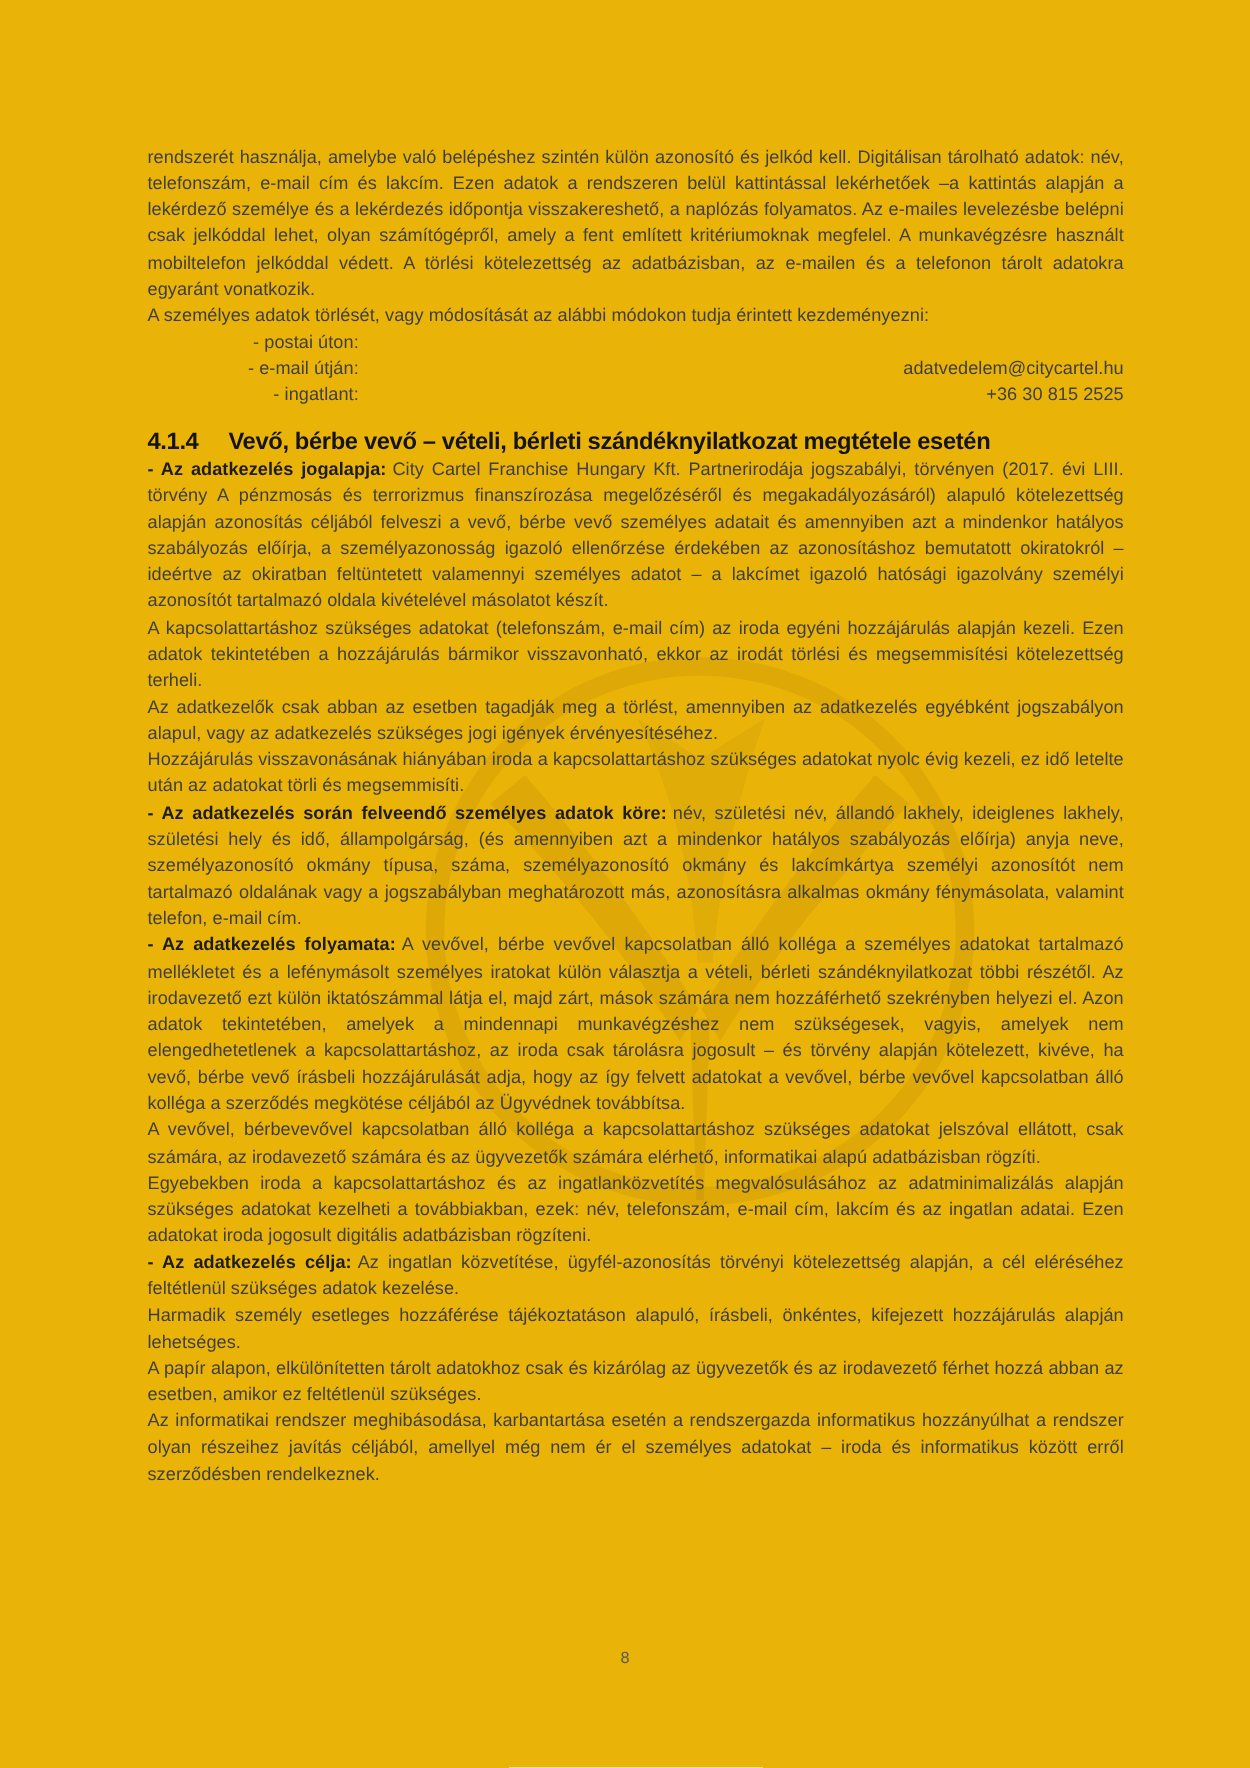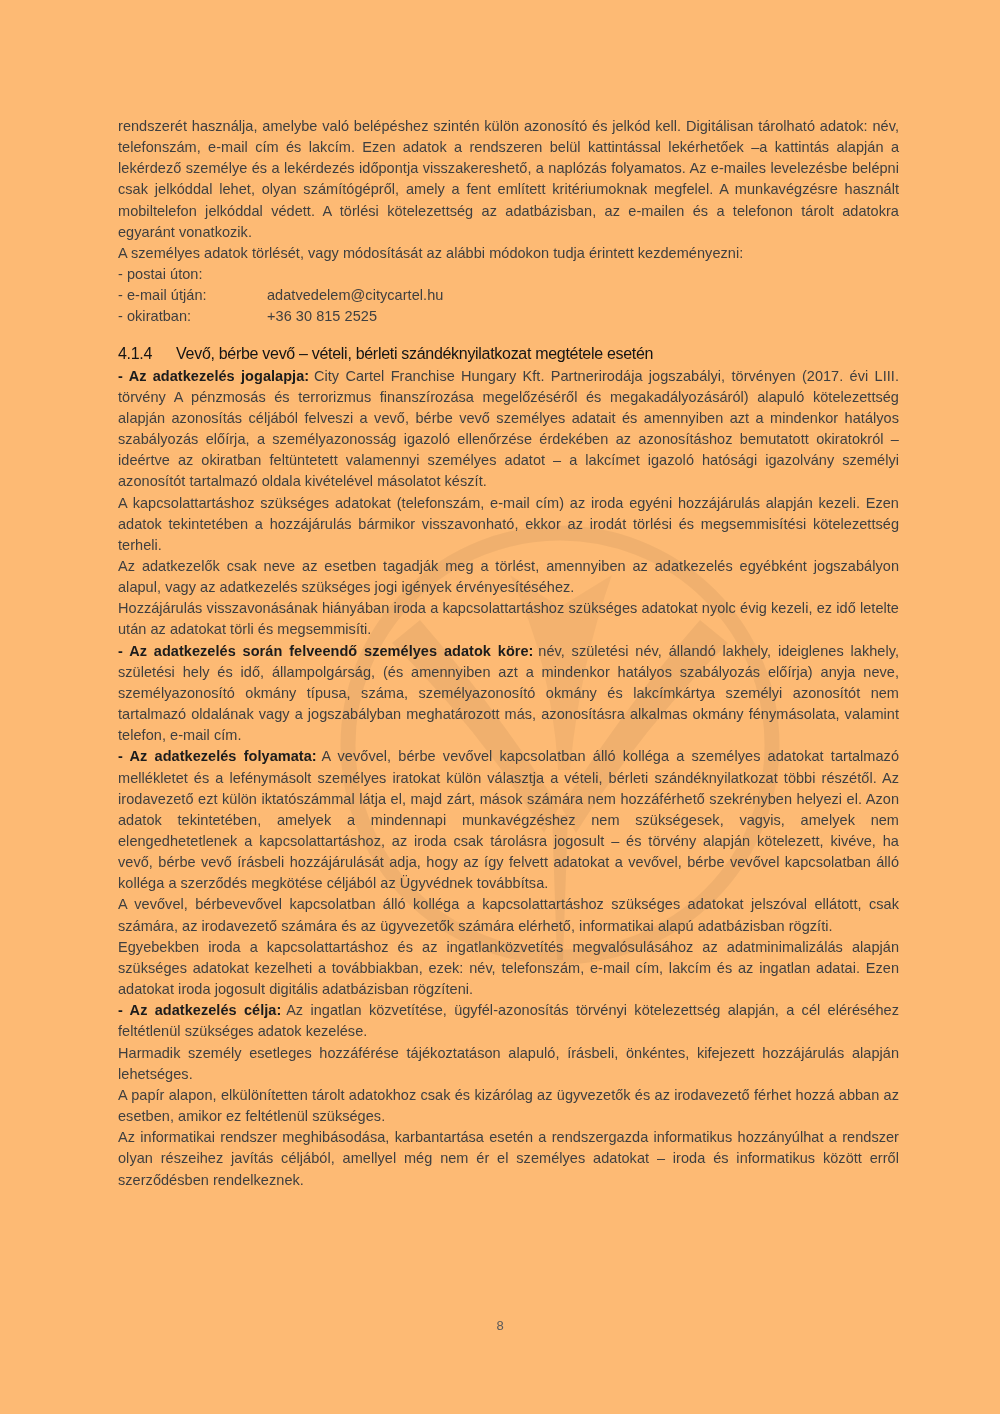--- a/index.html
+++ b/index.html
@@ -1,20 +1,20 @@
 <!DOCTYPE html>
 <html><head>
 <meta charset="utf-8">
 <style>
   html, body { margin: 0; padding: 0; background: #ffffff; }
   .page {
     position: relative;
     width: 1000px;
     height: 1414px;
-    background: #fdba74;
+    background: #eab308;
     overflow: hidden;
     font-family: "Liberation Sans", sans-serif;
   }
   .watermark {
     position: absolute;
     left: 330px;
     top: 515px;
     width: 460px;
     height: 460px;
     pointer-events: none;
@@ -25,27 +25,27 @@
     top: 116px;
     width: 781px;
     color: #3f3f3f;
     font-size: 14.5px;
     line-height: 21.15px;
     letter-spacing: 0.05px;
     text-align: justify;
   }
   .content p { margin: 0; }
   .indent1 { padding-left: 5px; }
-  .contact-row { display: flex; text-align: left; }
+  .contact-row { display: flex; text-align: right; margin-left: 20px; }
   .c-label { width: 149px; flex: 0 0 149px; }
   .c-value { flex: 1; }
   .section-heading {
     margin: 15px 0 1px 0;
-    font-size: 16px;
-    font-weight: normal;
+    font-size: 19px;
+    font-weight: bold;
     color: #141414;
     letter-spacing: -0.3px;
     text-align: left;
     line-height: 22px;
   }
   .sec-num { margin-right: 24px; }
   .p-lead { font-weight: bold; color: #1c1c1c; }
   .p-lead:not(:empty) { margin-right: 0.33em; }
   .page-number {
     position: absolute;
@@ -76,31 +76,31 @@
     <p>A személyes adatok törlését, vagy módosítását az alábbi módokon tudja érintett kezdeményezni:</p>
 
     <div class="contact-row">
       <span class="c-label">- postai úton:</span>
     </div>
     <div class="contact-row">
       <span class="c-label">- e-mail útján:</span>
       <span class="c-value">adatvedelem@citycartel.hu</span>
     </div>
     <div class="contact-row">
-      <span class="c-label">- okiratban:</span>
+      <span class="c-label">- ingatlant:</span>
       <span class="c-value">+36 30 815 2525</span>
     </div>
 
     <h2 class="section-heading">
       <span class="sec-num">4.1.4</span><span class="sec-title">Vevő, bérbe vevő – vételi, bérleti szándéknyilatkozat megtétele esetén</span>
     </h2>
 
     <p><span class="p-lead">- Az adatkezelés jogalapja:</span><span>City Cartel Franchise Hungary Kft. Partnerirodája jogszabályi, törvényen (2017. évi LIII. törvény A pénzmosás és terrorizmus finanszírozása megelőzéséről és megakadályozásáról) alapuló kötelezettség alapján azonosítás céljából felveszi a vevő, bérbe vevő személyes adatait és amennyiben azt a mindenkor hatályos szabályozás előírja, a személyazonosság igazoló ellenőrzése érdekében az azonosításhoz bemutatott okiratokról – ideértve az okiratban feltüntetett valamennyi személyes adatot – a lakcímet igazoló hatósági igazolvány személyi azonosítót tartalmazó oldala kivételével másolatot készít.</span></p>
     <p><span class="p-lead"></span><span>A kapcsolattartáshoz szükséges adatokat (telefonszám, e-mail cím) az iroda egyéni hozzájárulás alapján kezeli. Ezen adatok tekintetében a hozzájárulás bármikor visszavonható, ekkor az irodát törlési és megsemmisítési kötelezettség terheli.</span></p>
-    <p><span class="p-lead"></span><span>Az adatkezelők csak neve az esetben tagadják meg a törlést, amennyiben az adatkezelés egyébként jogszabályon alapul, vagy az adatkezelés szükséges jogi igények érvényesítéséhez.</span></p>
+    <p><span class="p-lead"></span><span>Az adatkezelők csak abban az esetben tagadják meg a törlést, amennyiben az adatkezelés egyébként jogszabályon alapul, vagy az adatkezelés szükséges jogi igények érvényesítéséhez.</span></p>
     <p><span class="p-lead"></span><span>Hozzájárulás visszavonásának hiányában iroda a kapcsolattartáshoz szükséges adatokat nyolc évig kezeli, ez idő letelte után az adatokat törli és megsemmisíti.</span></p>
     <p><span class="p-lead">- Az adatkezelés során felveendő személyes adatok köre:</span><span>név, születési név, állandó lakhely, ideiglenes lakhely, születési hely és idő, állampolgárság, (és amennyiben azt a mindenkor hatályos szabályozás előírja) anyja neve, személyazonosító okmány típusa, száma, személyazonosító okmány és lakcímkártya személyi azonosítót nem tartalmazó oldalának vagy a jogszabályban meghatározott más, azonosításra alkalmas okmány fénymásolata, valamint telefon, e-mail cím.</span></p>
     <p><span class="p-lead">- Az adatkezelés folyamata:</span><span>A vevővel, bérbe vevővel kapcsolatban álló kolléga a személyes adatokat tartalmazó mellékletet és a lefénymásolt személyes iratokat külön választja a vételi, bérleti szándéknyilatkozat többi részétől. Az irodavezető ezt külön iktatószámmal látja el, majd zárt, mások számára nem hozzáférhető szekrényben helyezi el. Azon adatok tekintetében, amelyek a mindennapi munkavégzéshez nem szükségesek, vagyis, amelyek nem elengedhetetlenek a kapcsolattartáshoz, az iroda csak tárolásra jogosult – és törvény alapján kötelezett, kivéve, ha vevő, bérbe vevő írásbeli hozzájárulását adja, hogy az így felvett adatokat a vevővel, bérbe vevővel kapcsolatban álló kolléga a szerződés megkötése céljából az Ügyvédnek továbbítsa.</span></p>
     <p><span class="p-lead"></span><span>A vevővel, bérbevevővel kapcsolatban álló kolléga a kapcsolattartáshoz szükséges adatokat jelszóval ellátott, csak számára, az irodavezető számára és az ügyvezetők számára elérhető, informatikai alapú adatbázisban rögzíti.</span></p>
     <p><span class="p-lead"></span><span>Egyebekben iroda a kapcsolattartáshoz és az ingatlanközvetítés megvalósulásához az adatminimalizálás alapján szükséges adatokat kezelheti a továbbiakban, ezek: név, telefonszám, e-mail cím, lakcím és az ingatlan adatai. Ezen adatokat iroda jogosult digitális adatbázisban rögzíteni.</span></p>
     <p><span class="p-lead">- Az adatkezelés célja:</span><span>Az ingatlan közvetítése, ügyfél-azonosítás törvényi kötelezettség alapján, a cél eléréséhez feltétlenül szükséges adatok kezelése.</span></p>
     <p><span class="p-lead"></span><span>Harmadik személy esetleges hozzáférése tájékoztatáson alapuló, írásbeli, önkéntes, kifejezett hozzájárulás alapján lehetséges.</span></p>
     <p><span class="p-lead"></span><span>A papír alapon, elkülönítetten tárolt adatokhoz csak és kizárólag az ügyvezetők és az irodavezető férhet hozzá abban az esetben, amikor ez feltétlenül szükséges.</span></p>
     <p><span class="p-lead"></span><span>Az informatikai rendszer meghibásodása, karbantartása esetén a rendszergazda informatikus hozzányúlhat a rendszer olyan részeihez javítás céljából, amellyel még nem ér el személyes adatokat – iroda és informatikus között erről szerződésben rendelkeznek.</span></p>
 

